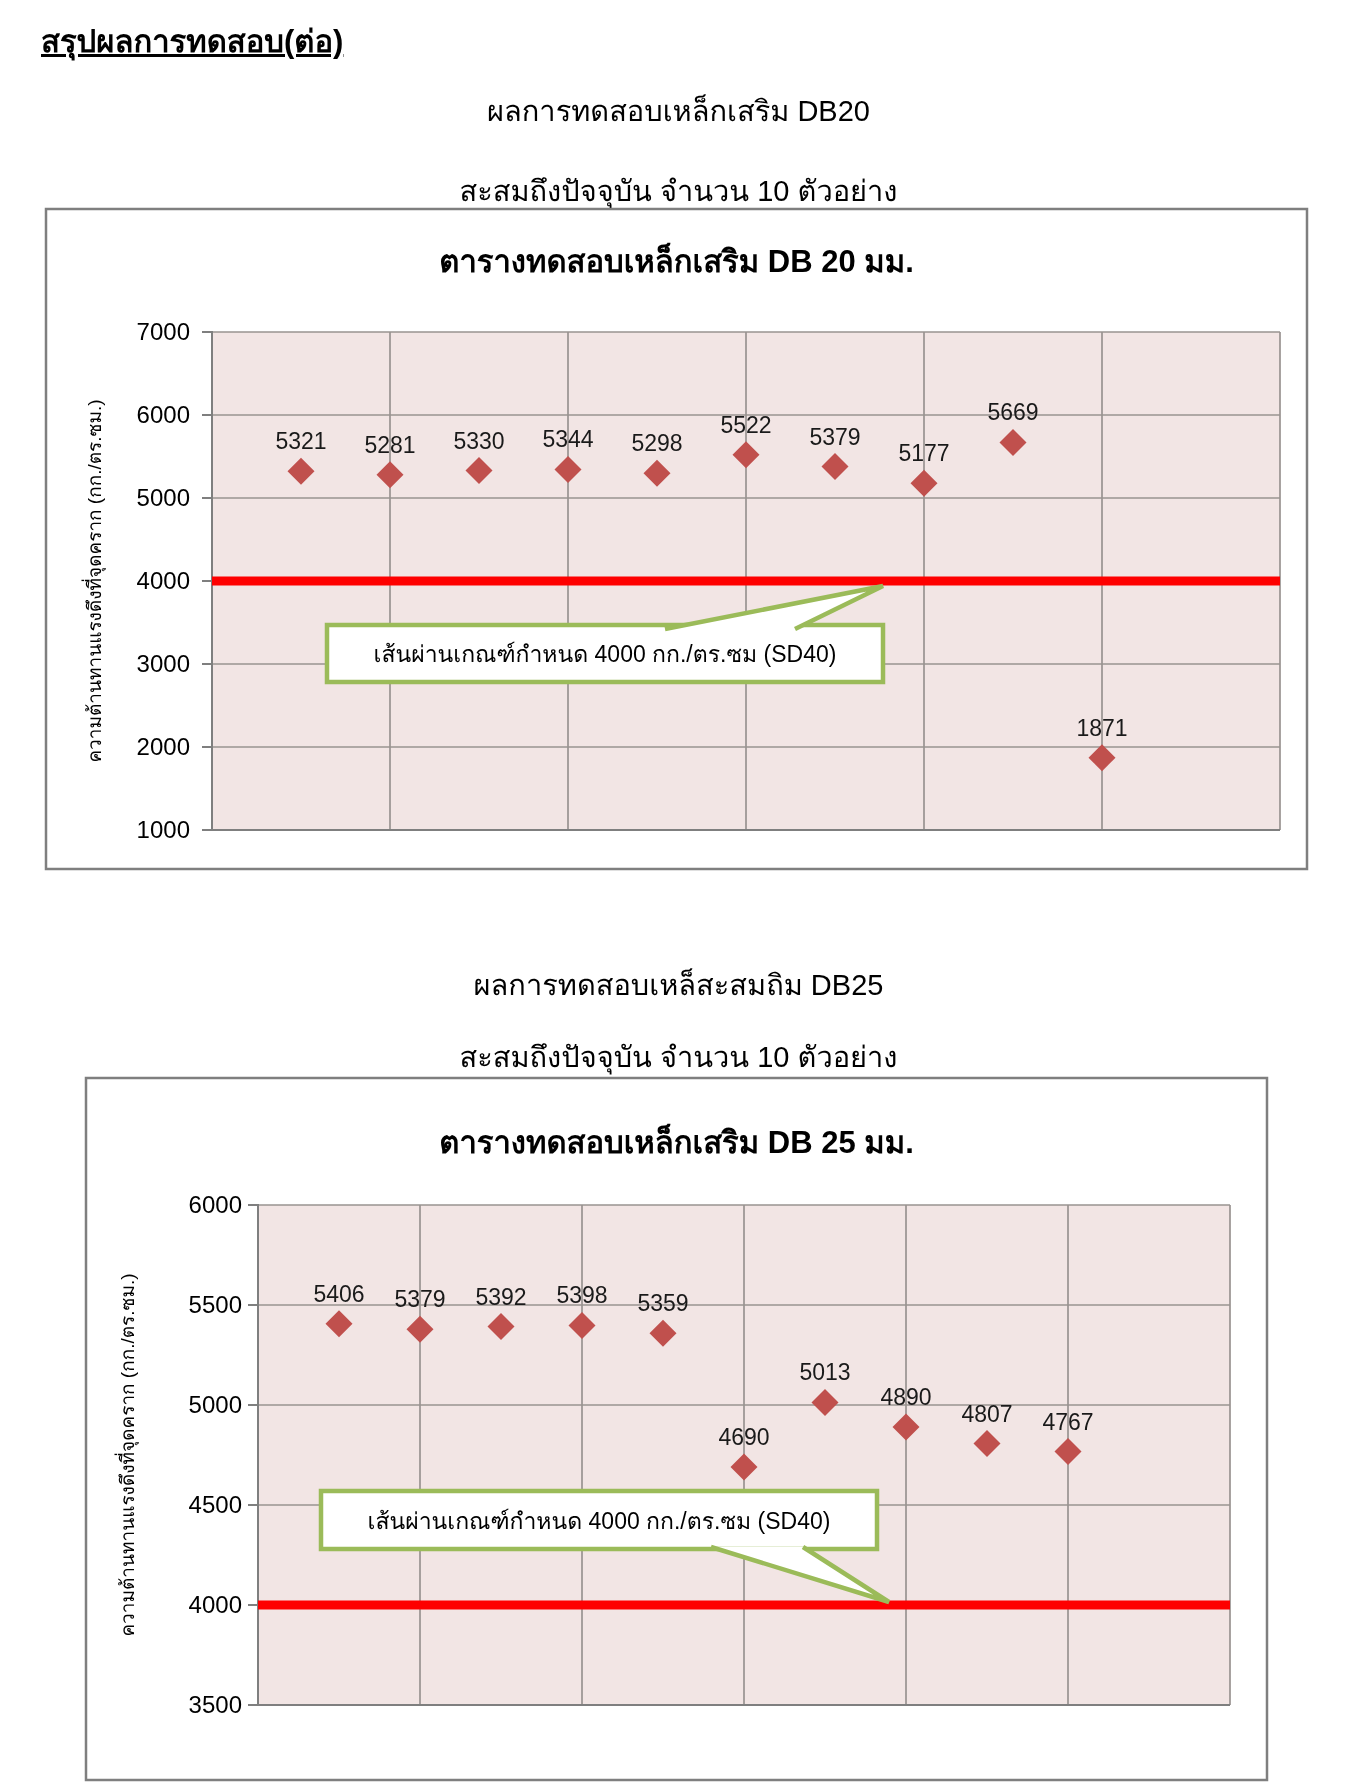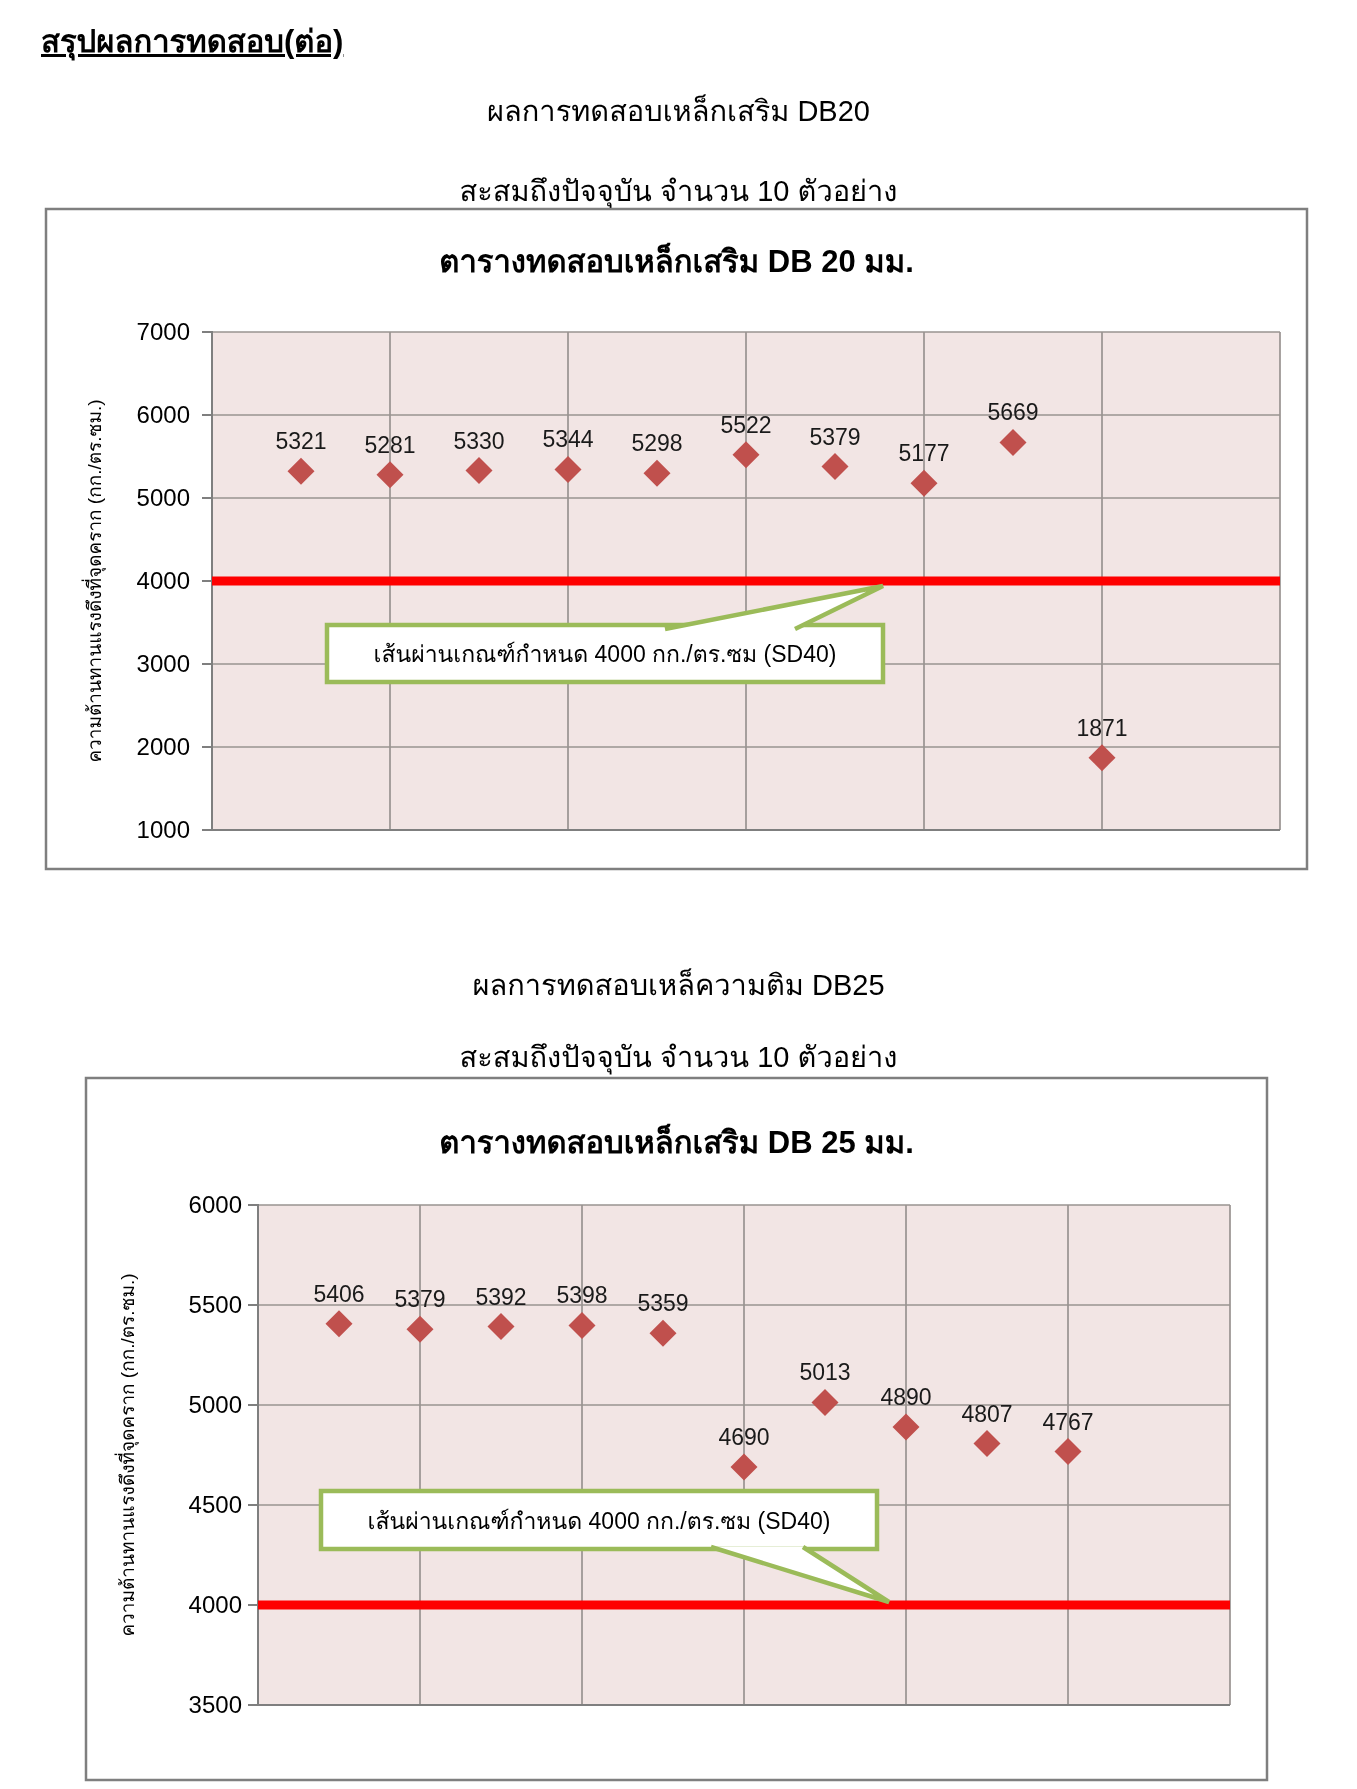--- a/index.html
+++ b/index.html
@@ -18,21 +18,21 @@
   #hdr3{top:962px}
   #hdr4{top:1034px}
   #overlay{position:absolute;left:0;top:0}
 </style>
 </head>
 <body>
 
 <div class="page-title">สรุปผลการทดสอบ(ต่อ)</div>
 <div class="hdr" id="hdr1">ผลการทดสอบเหล็กเสริม DB20</div>
 <div class="hdr" id="hdr2">สะสมถึงปัจจุบัน จำนวน 10 ตัวอย่าง</div>
-<div class="hdr" id="hdr3">ผลการทดสอบเหล็ความติม DB25</div>
+<div class="hdr" id="hdr3">ผลการทดสอบเหล็สะสมถิม DB25</div>
 <div class="hdr" id="hdr4">สะสมถึงปัจจุบัน จำนวน 10 ตัวอย่าง</div>
 
 <svg id="overlay" width="1357" height="1789" viewBox="0 0 1357 1789">
     <rect x="46" y="209" width="1261" height="660" fill="#ffffff" stroke="#7F7F7F" stroke-width="2.5"></rect>
     <text x="676.5" y="272" text-anchor="middle" font-size="31" font-weight="bold" fill="#000">ตารางทดสอบเหล็กเสริม DB 20 มม.</text>
     <rect x="212" y="332" width="1068" height="498" fill="#F2E5E4"></rect>
     <line x1="390" y1="332" x2="390" y2="830" stroke="#999391" stroke-width="1.7"></line>
     <line x1="568" y1="332" x2="568" y2="830" stroke="#999391" stroke-width="1.7"></line>
     <line x1="746" y1="332" x2="746" y2="830" stroke="#999391" stroke-width="1.7"></line>
     <line x1="924" y1="332" x2="924" y2="830" stroke="#999391" stroke-width="1.7"></line>

